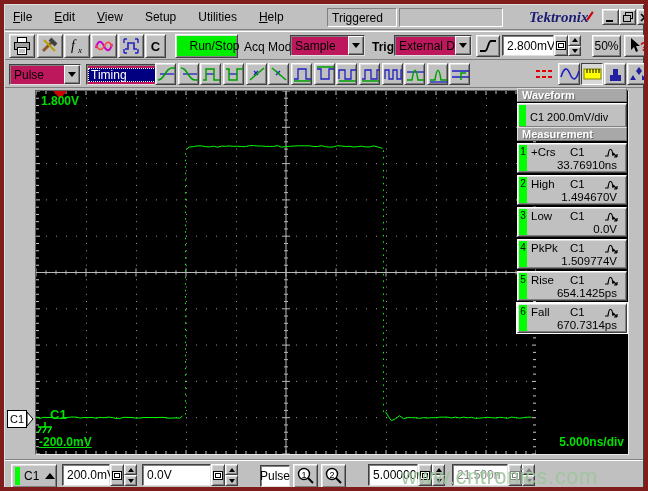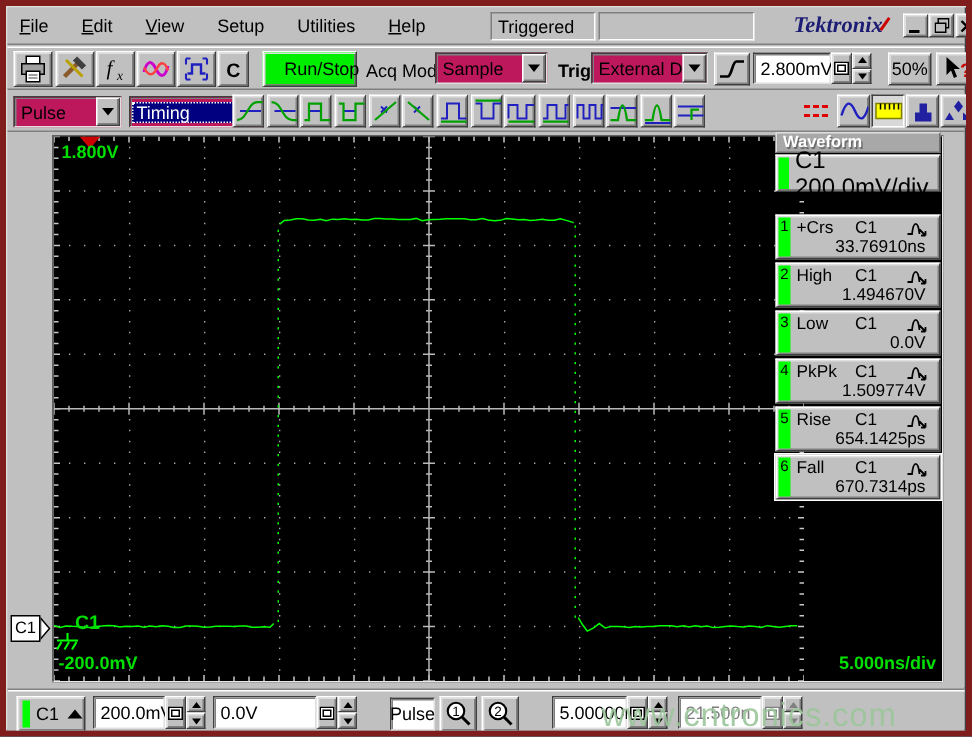--- a/index.html
+++ b/index.html
@@ -70,21 +70,21 @@
 
   
   .rpanel { position:absolute; left:512px; top:0; width:110px; height:460px; }
   .phead { position:absolute; left:0; width:110px; height:14px; background:#a8a8a8;
            border:1px solid; border-color:#dfdfdf #707070 #707070 #dfdfdf;
            color:#fff; font-weight:bold; font-size:11px; padding-left:4px;
            text-shadow:1px 1px 0 #6e6e6e; line-height:12px; }
   .wrow { position:absolute; left:0; top:15px; width:110px; height:25px; }
   .stripe { position:absolute; left:1px; top:1px; bottom:1px; width:7px; background:#00ff00; }
   .wrow .txt { position:absolute; left:12px; top:0; height:25px; display:flex; align-items:center;
-               font-size:16px; color:#000; }
+               font-size:11px; color:#000; }
   .mrow { position:absolute; left:0; width:110px; height:30px; background:#c0c0c0;
           border:1px solid; border-color:#ffffff #404040 #404040 #ffffff;
           box-shadow: inset 1px 1px 0 #dfdfdf, inset -1px -1px 0 #808080; }
   .mrow.sel { outline:1px solid #fff; }
   .mrow .num { position:absolute; left:1px; top:1px; bottom:1px; width:8px; background:#00ff00;
                color:#000; font-size:10px; text-align:center; padding-top:1px; }
   .mrow .nm  { position:absolute; left:13px; top:2px; font-size:11.5px; color:#000; }
   .mrow .src { position:absolute; left:52px; top:2px; font-size:11.5px; color:#000; }
   .mrow .ico { position:absolute; right:6px; top:2px; }
   .mrow .val { position:absolute; right:9px; top:15px; font-size:11.5px; color:#000; }
@@ -377,34 +377,35 @@
           <polyline points="0,326.0 4,327.3 8,326.3 12,326.5 16,326.6 20,327.1 24,327.3 28,326.6 32,326.4 36,326.0 40,326.1 44,327.0 48,326.5 52,326.6 56,326.4 60,327.2 64,326.3 68,326.8 72,326.1 76,326.5 80,327.4 84,327.3 88,326.3 92,326.4 96,326.5 100,327.1 104,327.0 108,326.5 112,326.5 116,326.5 120,326.6 124,326.4 128,326.4 132,327.1 136,327.1 140,326.8 144,327.2 146.5,324.7" stroke="#00ff00" stroke-width="1" fill="none"></polyline>
           <line x1="149.5" y1="323.7" x2="149.5" y2="58.411950000000026" stroke="#00ff00" stroke-width="1" stroke-dasharray="1.5 5"></line>
           <polyline points="150.5,58.4 153.5,56.0 157.5,55.6 161.5,54.9 165.5,54.9 169.5,55.7 173.5,55.9 177.5,55.2 181.5,56.2 185.5,55.1 189.5,55.3 193.5,54.9 197.5,55.4 201.5,55.2 205.5,55.6 209.5,55.6 213.5,54.7 217.5,54.6 221.5,55.0 225.5,55.0 229.5,55.4 233.5,55.4 237.5,55.4 241.5,54.6 245.5,56.2 249.5,55.5 253.5,55.3 257.5,55.1 261.5,54.8 265.5,54.8 269.5,54.8 273.5,54.8 277.5,55.5 281.5,55.5 285.5,54.7 289.5,55.7 293.5,56.1 297.5,55.9 301.5,54.7 305.5,55.0 309.5,55.5 313.5,55.3 317.5,56.0 321.5,55.7 325.5,55.2 329.5,55.9 333.5,55.9 337.5,54.9 341.5,55.9 346.5,57.4" stroke="#00ff00" stroke-width="1" fill="none"></polyline>
           <line x1="347.5" y1="59.411950000000026" x2="347.5" y2="322.7" stroke="#00ff00" stroke-width="1" stroke-dasharray="1.5 5"></line>
           <polyline points="349.5,320.7 352.5,325.7 355.5,329.7 359.5,327.7 363.5,324.7 367.5,327.7 371.5,326.6 375.5,326.7 379.5,326.8 383.5,327.3 387.5,326.6 391.5,327.0 395.5,326.7 399.5,326.7 403.5,326.2 407.5,326.1 411.5,326.2 415.5,326.9 419.5,326.1 423.5,327.0 427.5,326.1 431.5,326.8 435.5,326.3 439.5,327.4 443.5,327.1 447.5,326.7 451.5,326.3 455.5,326.7 459.5,327.0 463.5,326.3 467.5,326.7 471.5,327.3 475.5,326.1 479.5,326.7 483.5,327.2 487.5,326.6 491.5,326.2 495.5,326.2 " stroke="#00ff00" stroke-width="1" fill="none"></polyline>
         </svg>
       <svg class="abs" style="left:15px; top:0;" width="18" height="9">
         <polygon points="2,0 16,0 9,8" fill="#cc0000"></polygon>
       </svg>
       <span class="glabel" style="left:5px; top:3px;">1.800V</span>
-      <span class="glabel" style="left:3px; bottom:5px;">-200.0mV</span>
+      <span class="glabel" style="left:3px; bottom:5px;text-decoration:underline;">-200.0mV</span>
       <span class="glabel" style="right:4px; bottom:5px;">5.000ns/div</span>
       <span class="glabel" style="left:14px; top:316px; font-size:13px;">C1</span>
       <svg class="abs" style="left:1px; top:331px;" width="18" height="16">
         <path d="M8,0 V5 M1,5 H15 M4,6 L1,11 M9,6 L6,11 M14,6 L11,11" stroke="#00ff00" stroke-width="1.4" fill="none"></path>
       </svg>
     </div>
 
     <div class="rpanel">
       <div class="phead" style="top:0;">Waveform</div>
       <div class="wrow r">
         <div class="stripe"></div>
         <div class="txt">C1 200.0mV/div</div>
       </div>
+      <div class="phead" style="top:39px;">Measurement</div>
       <div id="meas-rows">
           <div class="mrow" style="top: 55px;">
             <div class="num">1</div>
             <div class="nm">+Crs</div>
             <div class="src">C1</div>
             <svg class="ico" width="16" height="12">
               <path d="M1,10 H4 C5,1 8,1 9,10 M9,7 L13,11 M13,11 L13,8 M13,11 L10,11" stroke="#000" stroke-width="1.2" fill="none"></path>
             </svg>
             <div class="val">33.76910ns</div>
           </div>

